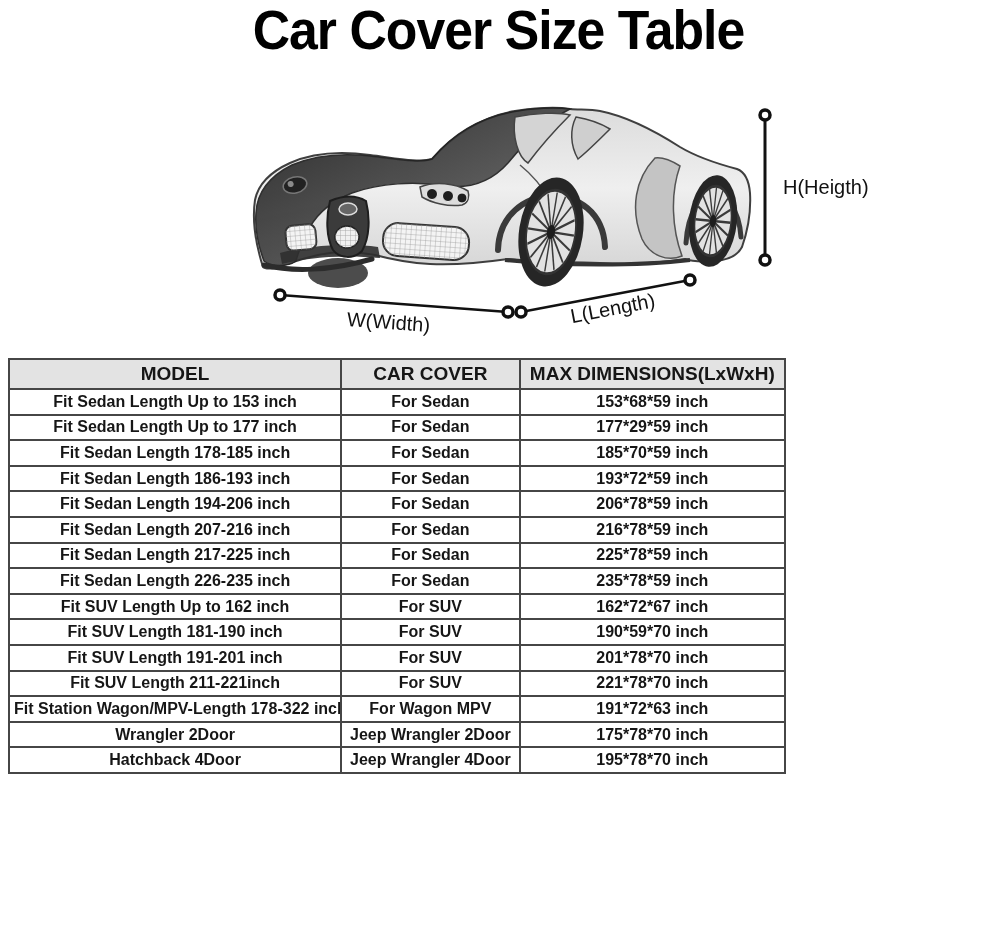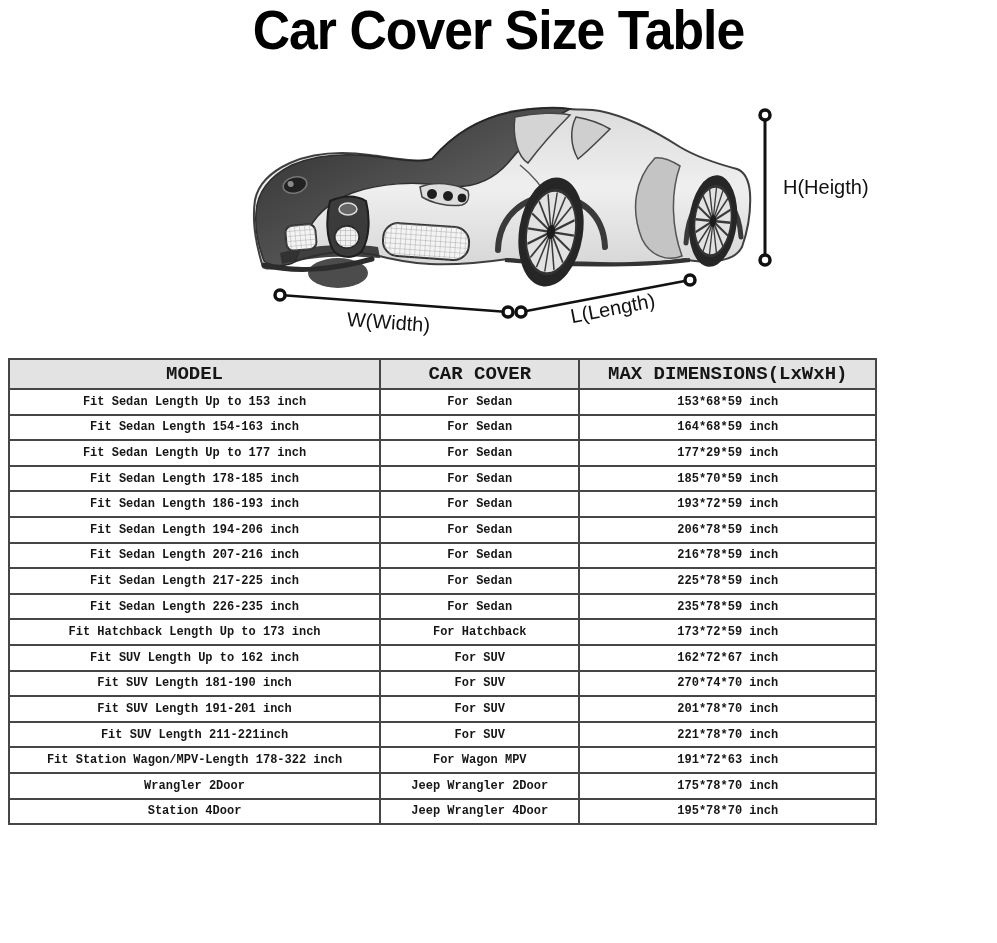--- a/index.html
+++ b/index.html
@@ -9,30 +9,30 @@
   }
   .title {
     position:absolute; top:0; left:0; width:997px; text-align:center;
     font-size:55px; font-weight:bold; letter-spacing:-1px; color:#000;
     transform:scaleX(.94); line-height:60px; white-space:nowrap;
   }
   .figure { position:absolute; top:95px; left:0; width:997px; height:252px; }
   .figure svg { display:block; }
   .dim-label { font-size:20px; fill:#111; font-weight:normal; }
   table.size-table {
-    position:absolute; top:358px; left:8px; width:869px;
-    border-collapse:collapse; table-layout:fixed;font-family:Liberation Mono, monospace;
+    position:absolute; top:358px; left:8px; width:778px;
+    border-collapse:collapse; table-layout:fixed;
   }
   .size-table th, .size-table td {
     border:2px solid #464646; text-align:center; vertical-align:middle;
     padding:0 4px; font-weight:bold; color:#161616;
     overflow:hidden; white-space:nowrap;
   }
   .size-table th { height:28px; background:#e3e3e3; font-size:19px; letter-spacing:0; }
-  .size-table td { height:23.6px; font-size:12px; background:#ffffff; }
+  .size-table td { height:23.6px; font-size:16px; background:#ffffff; }
 </style>
 </head>
 <body>
 
 <div class="title">Car Cover Size Table</div>
 
 <div class="figure">
   <svg width="997" height="252" viewBox="0 0 997 252">
     <defs>
       <pattern id="mesh" width="5" height="5" patternUnits="userSpaceOnUse">
@@ -173,25 +173,20 @@
       <th>MAX DIMENSIONS(LxWxH)</th>
     </tr>
   </thead>
   <tbody>
       <tr>
         <td>Fit Sedan Length Up to 153 inch</td>
         <td>For Sedan</td>
         <td>153*68*59 inch</td>
       </tr>
       <tr>
-        <td>Fit Sedan Length 154-163 inch</td>
-        <td>For Sedan</td>
-        <td>164*68*59 inch</td>
-      </tr>
-      <tr>
         <td>Fit Sedan Length Up to 177 inch</td>
         <td>For Sedan</td>
         <td>177*29*59 inch</td>
       </tr>
       <tr>
         <td>Fit Sedan Length 178-185 inch</td>
         <td>For Sedan</td>
         <td>185*70*59 inch</td>
       </tr>
       <tr>
@@ -213,33 +208,28 @@
         <td>Fit Sedan Length 217-225 inch</td>
         <td>For Sedan</td>
         <td>225*78*59 inch</td>
       </tr>
       <tr>
         <td>Fit Sedan Length 226-235 inch</td>
         <td>For Sedan</td>
         <td>235*78*59 inch</td>
       </tr>
       <tr>
-        <td>Fit Hatchback Length Up to 173 inch</td>
-        <td>For Hatchback</td>
-        <td>173*72*59 inch</td>
-      </tr>
-      <tr>
         <td>Fit SUV Length Up to 162 inch</td>
         <td>For SUV</td>
         <td>162*72*67 inch</td>
       </tr>
       <tr>
         <td>Fit SUV Length 181-190 inch</td>
         <td>For SUV</td>
-        <td>270*74*70 inch</td>
+        <td>190*59*70 inch</td>
       </tr>
       <tr>
         <td>Fit SUV Length 191-201 inch</td>
         <td>For SUV</td>
         <td>201*78*70 inch</td>
       </tr>
       <tr>
         <td>Fit SUV Length 211-221inch</td>
         <td>For SUV</td>
         <td>221*78*70 inch</td>
@@ -248,18 +238,18 @@
         <td>Fit Station Wagon/MPV-Length 178-322 inch</td>
         <td>For Wagon MPV</td>
         <td>191*72*63 inch</td>
       </tr>
       <tr>
         <td>Wrangler 2Door</td>
         <td>Jeep Wrangler 2Door</td>
         <td>175*78*70 inch</td>
       </tr>
       <tr>
-        <td>Station 4Door</td>
+        <td>Hatchback 4Door</td>
         <td>Jeep Wrangler 4Door</td>
         <td>195*78*70 inch</td>
       </tr>
     </tbody>
 </table>
 
 </body></html>

